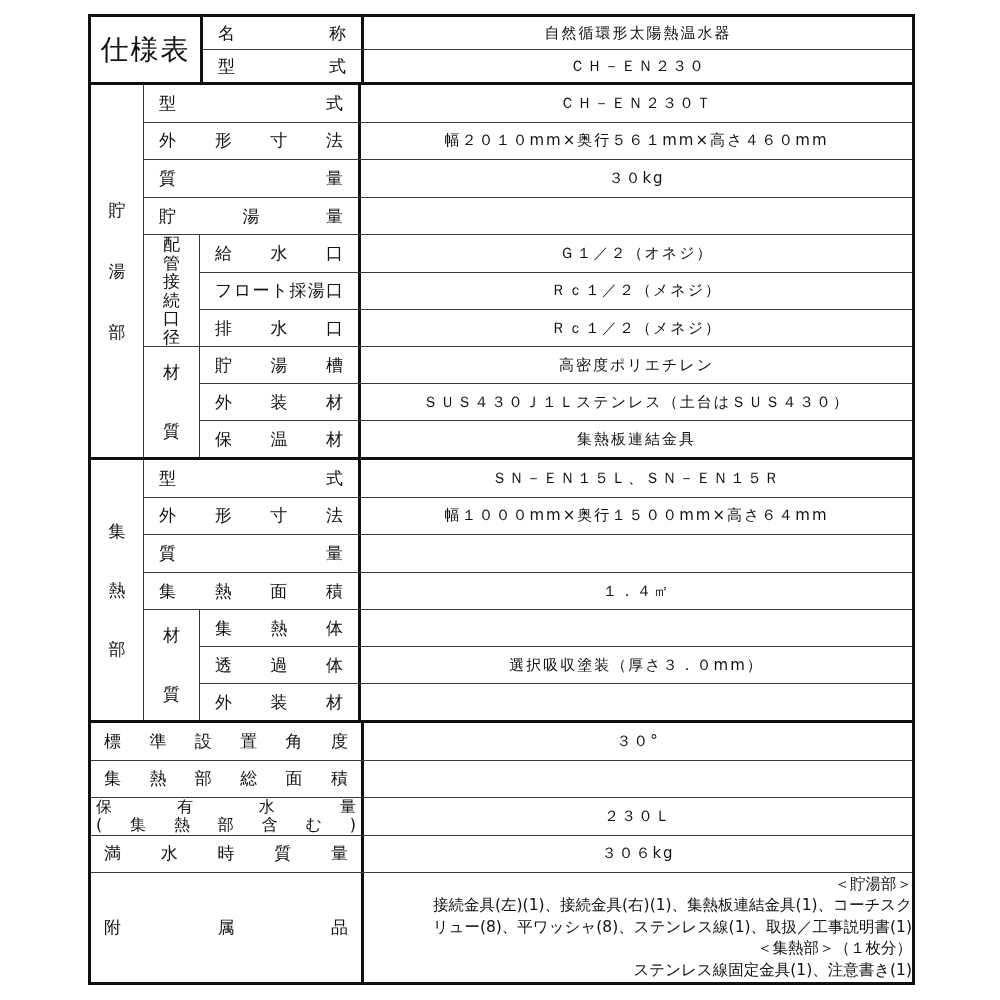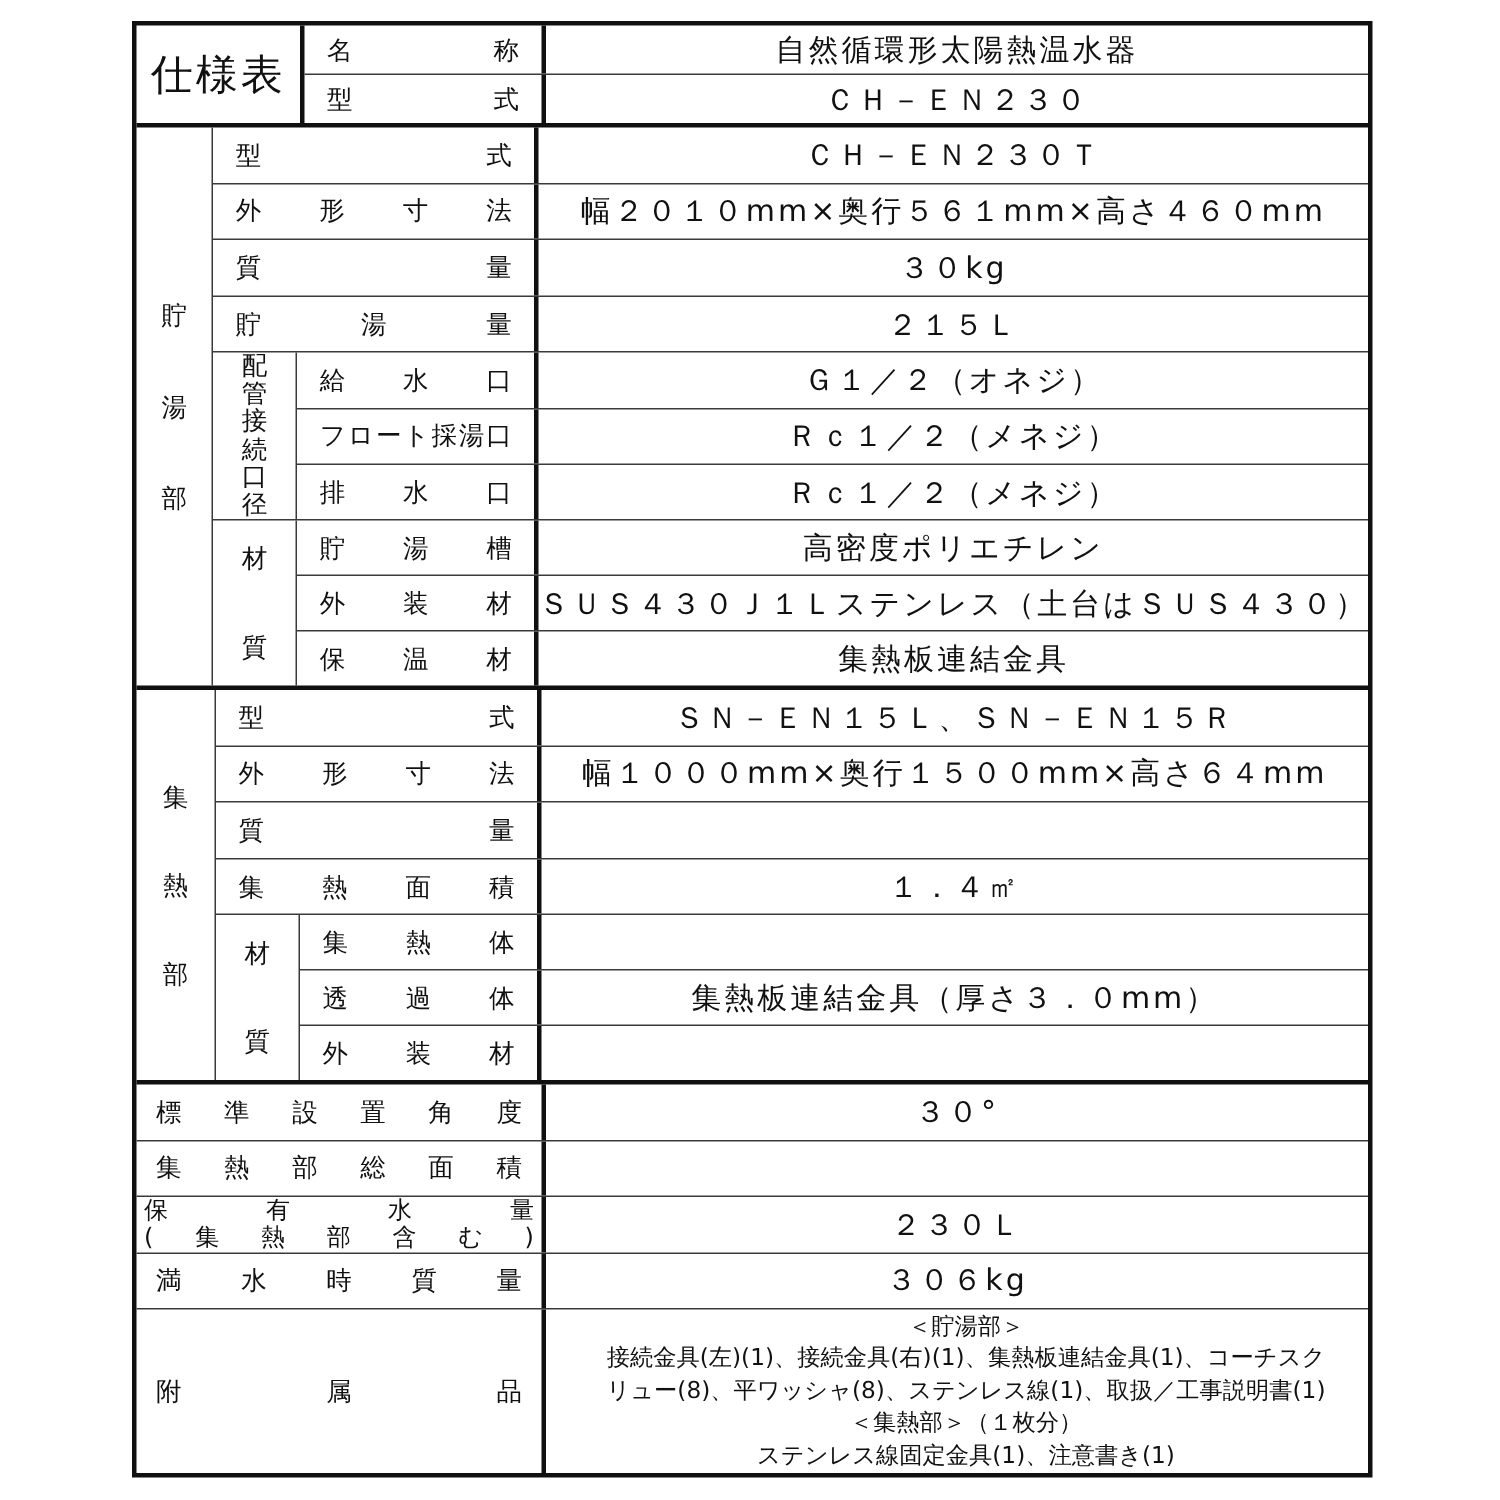--- a/index.html
+++ b/index.html
@@ -33,42 +33,42 @@
   .lbl-spread {
     display:flex; align-items:center; justify-content:space-between;
     padding:0 15px; font-size:17px; white-space:nowrap;
   }
   .lblFull.lbl-spread { padding:0 13px; }
   .lbl-2line { display:flex; flex-direction:column; justify-content:center; padding:0 5px; }
   .lline { display:flex; justify-content:space-between; font-size:16px; line-height:18px; }
   
   .val {
     flex:1; display:flex; align-items:center; justify-content:center;
-    font-size:20px; letter-spacing:2px; white-space:nowrap;
+    font-size:15px; letter-spacing:2px; white-space:nowrap;
   }
   
   .colA { width:53px; border-right:1px solid #3a3a3a; display:flex; align-items:center; justify-content:center; }
   .colB { width:56px; border-right:1px solid #3a3a3a; display:flex; align-items:center; justify-content:center; }
   .vchars { display:flex; flex-direction:column; align-items:center; font-size:17px; }
   .vgap38 { gap:38px; }
   .vgap36 { gap:36px; }
   .vtight { line-height:18.5px; }
   
   .secbody { flex:1; display:flex; flex-direction:column; }
   .srow { flex:1; display:flex; border-bottom:1px solid #3a3a3a; }
   .sgroup { flex:3; display:flex; border-bottom:1px solid #3a3a3a; }
   .secbody > :last-child { border-bottom:none; }
   .gbody { flex:1; display:flex; flex-direction:column; }
   .grow { flex:1; display:flex; border-bottom:1px solid #3a3a3a; }
   .gbody > :last-child { border-bottom:none; }
   
   .brow { flex:0 0 37.5px; display:flex; border-bottom:1px solid #3a3a3a; }
   .brow.acc { flex:1 1 auto; border-bottom:none; }
   .acc-val {
-    align-items:center; justify-content:center; flex-direction:column;
+    align-items:flex-end; justify-content:center; flex-direction:column;
     padding-left:12px; font-size:15.5px; letter-spacing:0; line-height:21.5px;
   }
   .acc-val div { white-space:nowrap; }
 </style>
 </head>
 <body>
 
 <div class="page">
   <div class="tbl">
 
@@ -123,21 +123,20 @@
               <span>量</span>
             </div>
           <div class="val">３０kg</div>
         </div>
         <div class="srow">
           <div class="lblBC lbl-spread">
               <span>貯</span>
               <span>湯</span>
               <span>量</span>
             </div>
-          <div class="val">２１５Ｌ</div>
         </div>
 
         <div class="sgroup">
           <div class="colB">
             <div class="vchars vtight">
                 <span>配</span>
                 <span>管</span>
                 <span>接</span>
                 <span>続</span>
                 <span>口</span>
@@ -268,21 +267,21 @@
                   <span>熱</span>
                   <span>体</span>
                 </div>
             </div>
             <div class="grow">
               <div class="lblC lbl-spread">
                   <span>透</span>
                   <span>過</span>
                   <span>体</span>
                 </div>
-              <div class="val">集熱板連結金具（厚さ３．０mm）</div>
+              <div class="val">選択吸収塗装（厚さ３．０mm）</div>
             </div>
             <div class="grow">
               <div class="lblC lbl-spread">
                   <span>外</span>
                   <span>装</span>
                   <span>材</span>
                 </div>
             </div>
           </div>
         </div>

